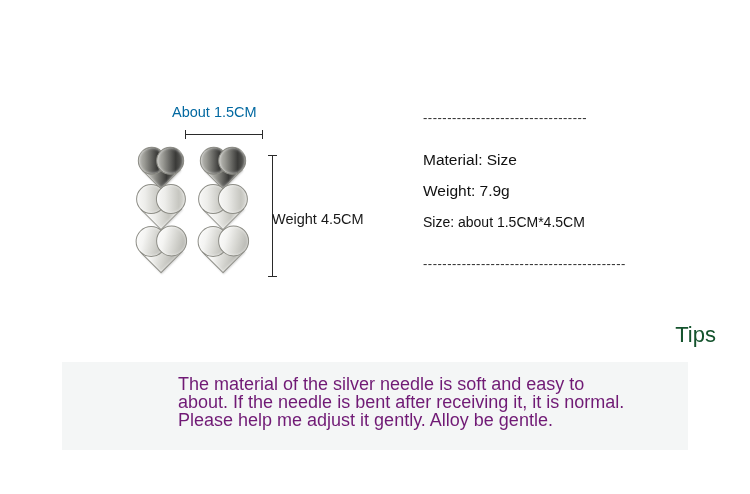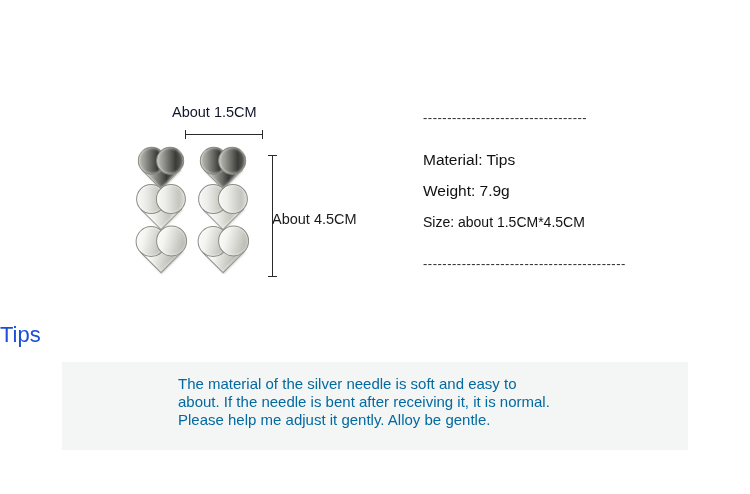--- a/index.html
+++ b/index.html
@@ -28,21 +28,21 @@
     top: 0;
     width: 400px;
     height: 320px;
   }
 
   .width-label {
     position: absolute;
     left: 172px;
     top: 104px;
     font-size: 14.5px;
-    color: #0f172a;
+    color: #0369a1;
     white-space: nowrap;
   }
   .width-ruler {
     position: absolute;
     left: 185px;
     top: 130px;
     width: 78px;
     height: 9px;
   }
   .width-ruler .bar {
@@ -188,40 +188,40 @@
   .spec-weight { margin-top: 13px; }
   .spec-size { margin-top: 14px; font-size: 14px; }
   .dashline.bottom { margin-top: 26px; }
 
   
   .tips-title {
     position: absolute;
     left: 0;
     top: 322px;
     width: 716px;
-    text-align: left;
+    text-align: right;
     font-size: 22px;
-    color: #1d4ed8;
+    color: #14532d;
   }
   .tips-box {
     position: absolute;
     left: 62px;
     top: 362px;
     width: 626px;
     height: 88px;
     background: #f4f6f6;
   }
   .tips-text {
     position: absolute;
     left: 178px;
     top: 375px;
     width: 420px;
-    font-size: 15px;
+    font-size: 18px;
     line-height: 18px;
-    color: #0369a1;
+    color: #701a75;
   }
   .tips-text div { white-space: nowrap; }
 </style>
 </head>
 <body>
 
 <div class="page">
 
   <div class="product-area">
 
@@ -230,41 +230,41 @@
       <div class="cap left"></div>
       <div class="bar"></div>
       <div class="cap right"></div>
     </div>
 
     <div class="height-ruler">
       <div class="cap top"></div>
       <div class="bar"></div>
       <div class="cap bottom"></div>
     </div>
-    <div class="height-label">About 4.5CM</div>
+    <div class="height-label">Weight 4.5CM</div>
 
     <div class="earrings">
       <div class="earring left">
         <div class="stud-top"></div>
         <div class="heart h1 dark"></div>
         <div class="heart h2 pearl"></div>
         <div class="heart h3 shine"></div>
       </div>
       <div class="earring right">
         <div class="stud-top"></div>
         <div class="heart h1 dark"></div>
         <div class="heart h2 pearl"></div>
         <div class="heart h3 shine"></div>
       </div>
     </div>
   </div>
 
   <div class="specs">
     <div class="dashline">----------------------------------</div>
-    <div class="spec-row spec-material">Material: Tips</div>
+    <div class="spec-row spec-material">Material: Size</div>
     <div class="spec-row spec-weight">Weight: 7.9g</div>
     <div class="spec-row spec-size">Size: about 1.5CM*4.5CM</div>
     <div class="dashline bottom">------------------------------------------</div>
   </div>
 
   <div class="tips-title">Tips</div>
   <div class="tips-box"></div>
   <div class="tips-text">
     <div>The material of the silver needle is soft and easy to</div>
     <div>about. If the needle is bent after receiving it, it is normal.</div>

